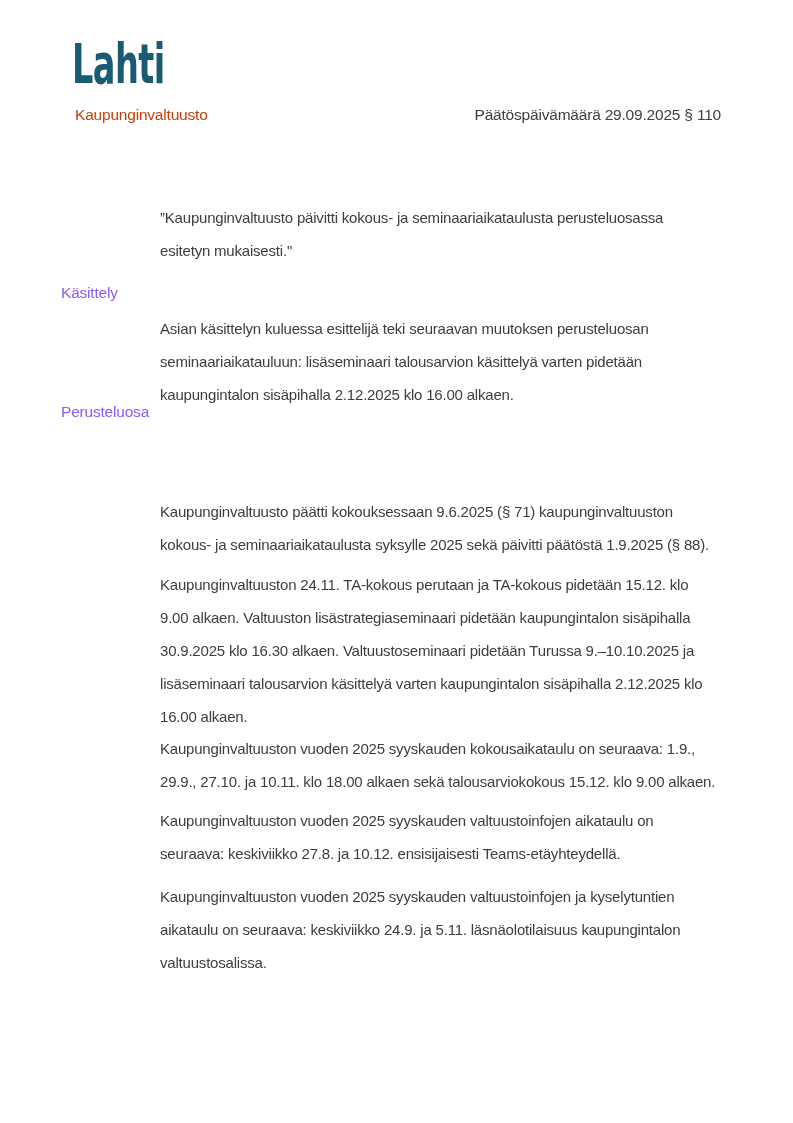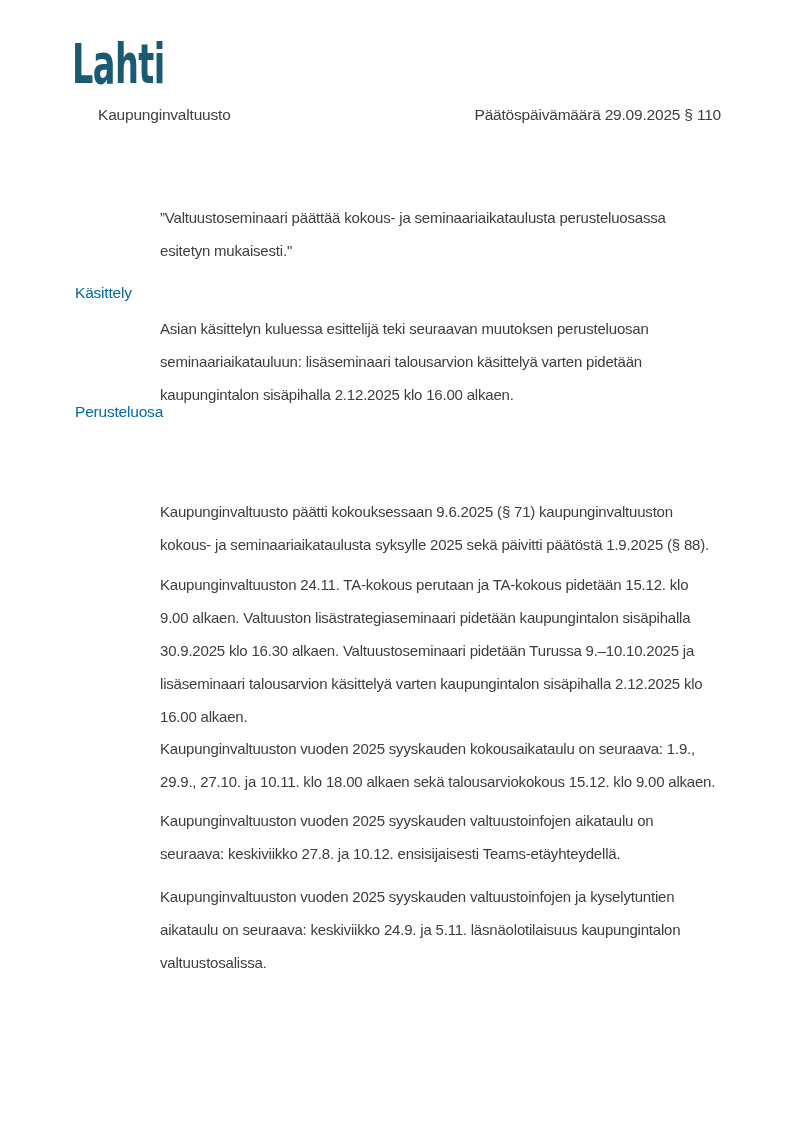--- a/index.html
+++ b/index.html
@@ -28,42 +28,41 @@
     line-height: 1;
     white-space: pre;
   }
   .header-left {
     position: absolute;
     left: 75px;
     top: 104px;
     font-size: 15.5px;
     line-height: 22px;
     letter-spacing: -0.2px;
-    color: #404040;
+    color: #c2410c;
     white-space: pre;
-    margin-left: 23px;
   }
   .header-right {
     position: absolute;
     right: 72px;
     top: 104px;
     font-size: 15.5px;
     line-height: 22px;
     letter-spacing: -0.2px;
     color: #3d3d3d;
     white-space: pre;
     text-align: left;
   }
   .heading {
     position: absolute;
-    left: 75px;
+    left: 61px;
     font-size: 15.5px;
     line-height: 22px;
     letter-spacing: -0.2px;
-    color: #0369a1;
+    color: #8b5cf6;
     white-space: pre;
   }
   .para {
     position: absolute;
     left: 160px;
     font-size: 15px;
     line-height: 33px;
     letter-spacing: -0.2px;
     color: #3d3d3d;
     white-space: pre;
@@ -73,21 +72,21 @@
 <body>
 
 <div class="page">
 
   <div class="logo" style="color: rgb(26, 90, 114);">Lahti</div>
 
   <div class="header-left">Kaupunginvaltuusto</div>
 
   <div class="header-right">Päätöspäivämäärä 29.09.2025 § 110</div>
 
-  <div class="para" style="top:201px">”Valtuustoseminaari päättää kokous- ja seminaariaikataulusta perusteluosassa
+  <div class="para" style="top:201px">”Kaupunginvaltuusto päivitti kokous- ja seminaariaikataulusta perusteluosassa
 esitetyn mukaisesti."</div>
 
   <div class="heading" style="top:282px">Käsittely</div>
 
   <div class="para" style="top:312px">Asian käsittelyn kuluessa esittelijä teki seuraavan muutoksen perusteluosan
 seminaariaikatauluun: lisäseminaari talousarvion käsittelyä varten pidetään
 kaupungintalon sisäpihalla 2.12.2025 klo 16.00 alkaen.</div>
 
   <div class="heading" style="top:401px">Perusteluosa</div>
 

